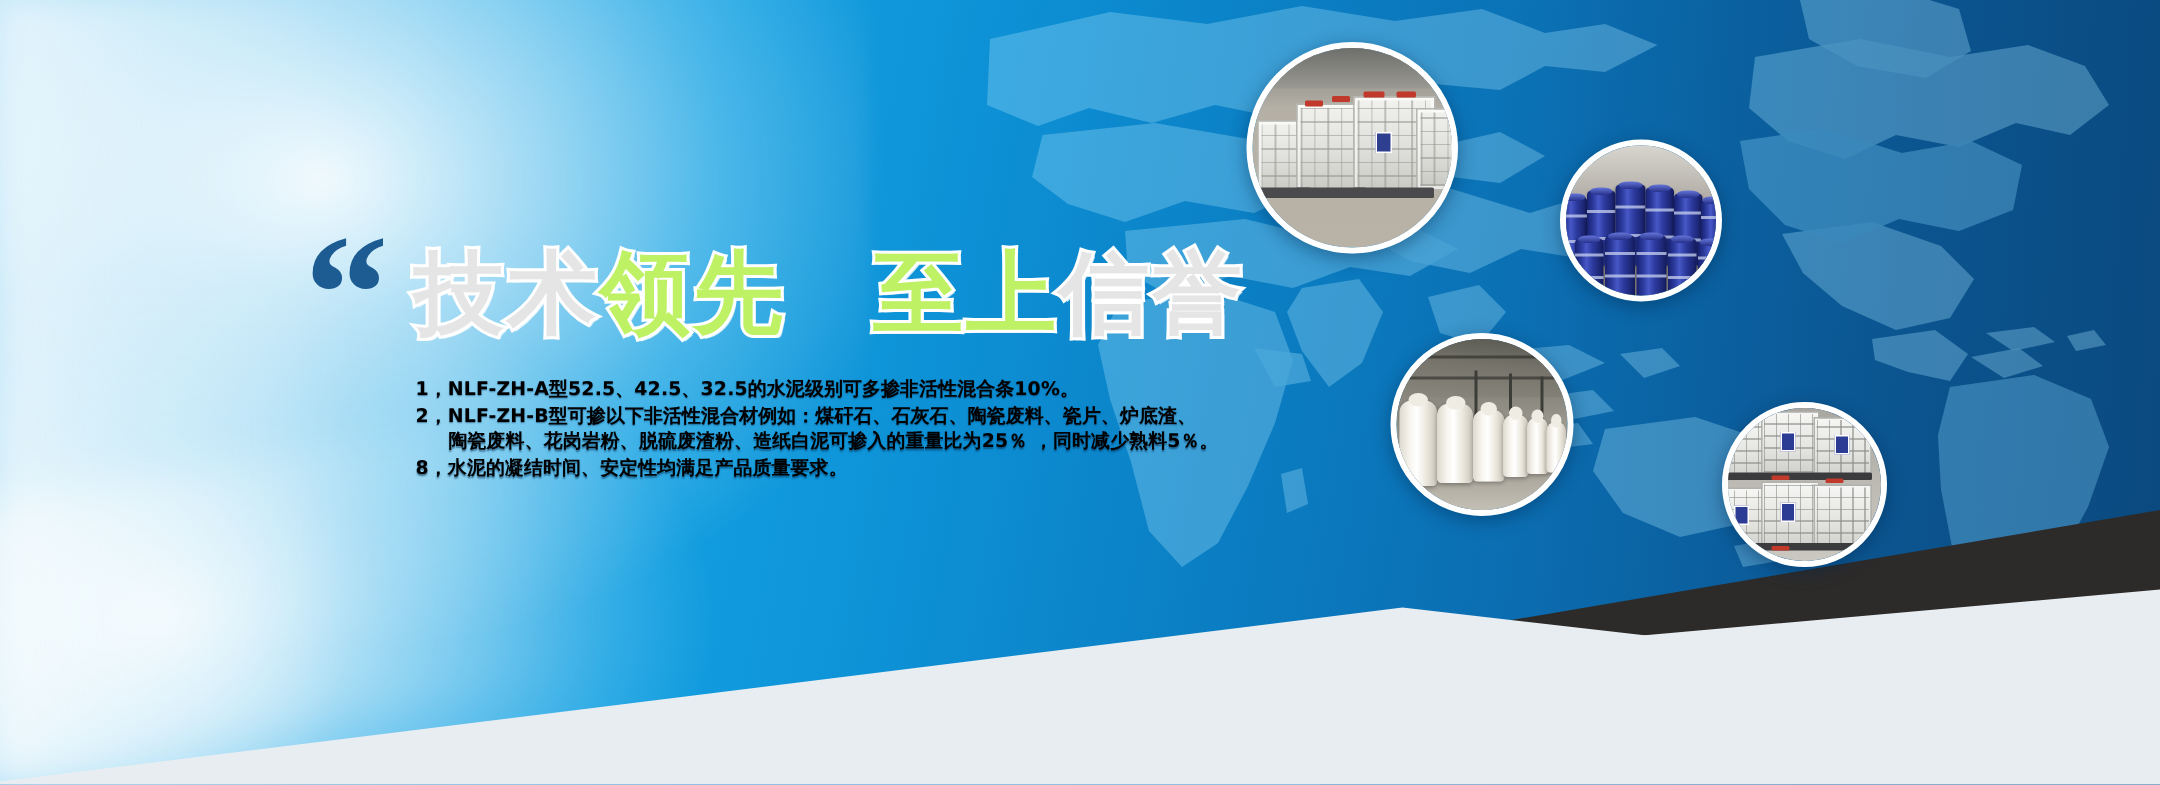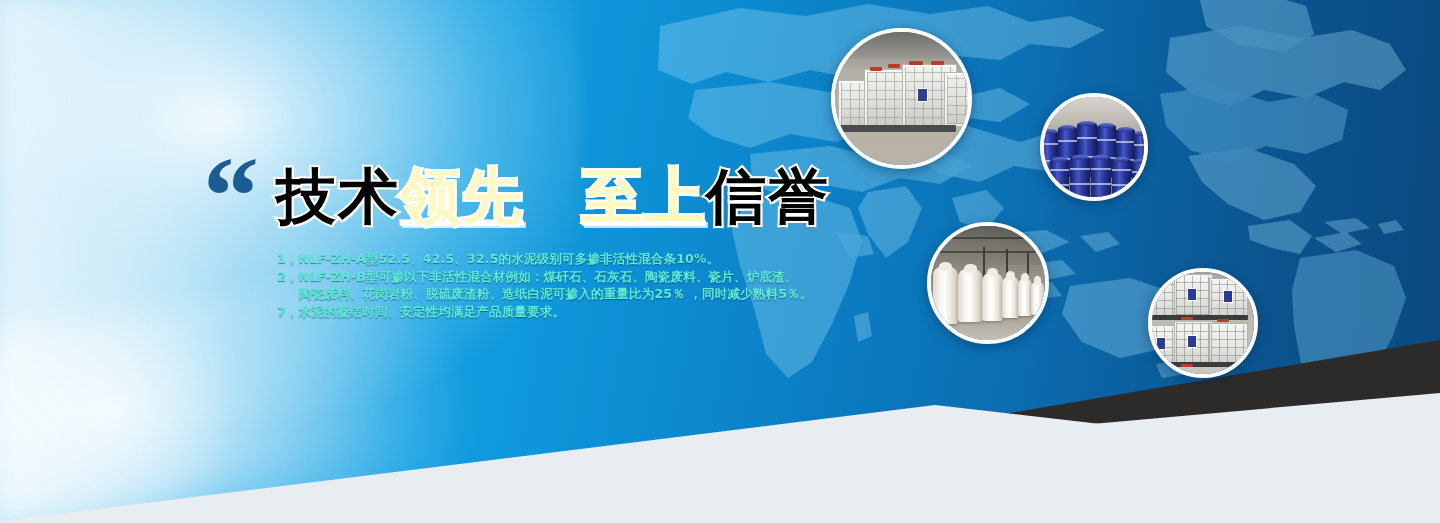--- a/index.html
+++ b/index.html
@@ -119,30 +119,30 @@
     font-size: 60px;
     font-weight: 700;
     line-height: 1;
     letter-spacing: 2px;
     -webkit-text-stroke: 4px #ffffff;
     paint-order: stroke fill;
     text-shadow:
        2px 2px 0 rgba(255,255,255,0.75),
       -1px -1px 0 rgba(255,255,255,0.6);
   }
-  .hl-red  { color: #000000; }
-  .hl-navy { color: #fef9c3; text-decoration: underline; }
+  .hl-red  { color: #e5e5e5; }
+  .hl-navy { color: #bef264; }
   .hl-gap  { display:inline-block; width: 58px; }
 
   
   .copy {
     position: absolute;
     left: 277px; top: 250px;
     width: 600px;
-    color: #5eead4;
+    color: #000000;
     font-family: "DejaVu Sans", "Liberation Sans", sans-serif;
     font-size: 12.6px;
     line-height: 17.5px;
     font-weight: 700;
     letter-spacing: 0.1px;
     text-shadow: 0 1px 1px rgba(6,50,90,0.55);
   }
   .copy-line { white-space: nowrap; }
   .copy-line.indent { padding-left: 22px; }
 
@@ -363,21 +363,21 @@
     <span class="hl-seg hl-navy">领先</span>
     <span class="hl-gap"></span>
     <span class="hl-seg hl-navy">至上</span>
     <span class="hl-seg hl-red">信誉</span>
   </div>
 
   <div class="copy">
     <div class="copy-line">1，NLF-ZH-A型52.5、42.5、32.5的水泥级别可多掺非活性混合条10%。</div>
     <div class="copy-line">2，NLF-ZH-B型可掺以下非活性混合材例如：煤矸石、石灰石、陶瓷废料、瓷片、炉底渣、</div>
     <div class="copy-line indent">陶瓷废料、花岗岩粉、脱硫废渣粉、造纸白泥可掺入的重量比为25％ ，同时减少熟料5％。</div>
-    <div class="copy-line">7，水泥的凝结时间、安定性均满足产品质量要求。</div>
+    <div class="copy-line">8，水泥的凝结时间、安定性均满足产品质量要求。</div>
   </div>
 
   <div class="photo" id="photo-1">
     <div class="scene scene-ibc-yard">
       <div class="roof"></div>
       <div class="tote" style="left:2%;  top:36%; width:26%; height:36%;"></div>
       <div class="tote" style="left:22%; top:28%; width:34%; height:44%;"></div>
       <div class="tote" style="left:50%; top:24%; width:40%; height:48%;"></div>
       <div class="tote" style="left:82%; top:30%; width:18%; height:40%;"></div>
       <div class="cap" style="left:26%; top:26%; width:9%;"></div>

